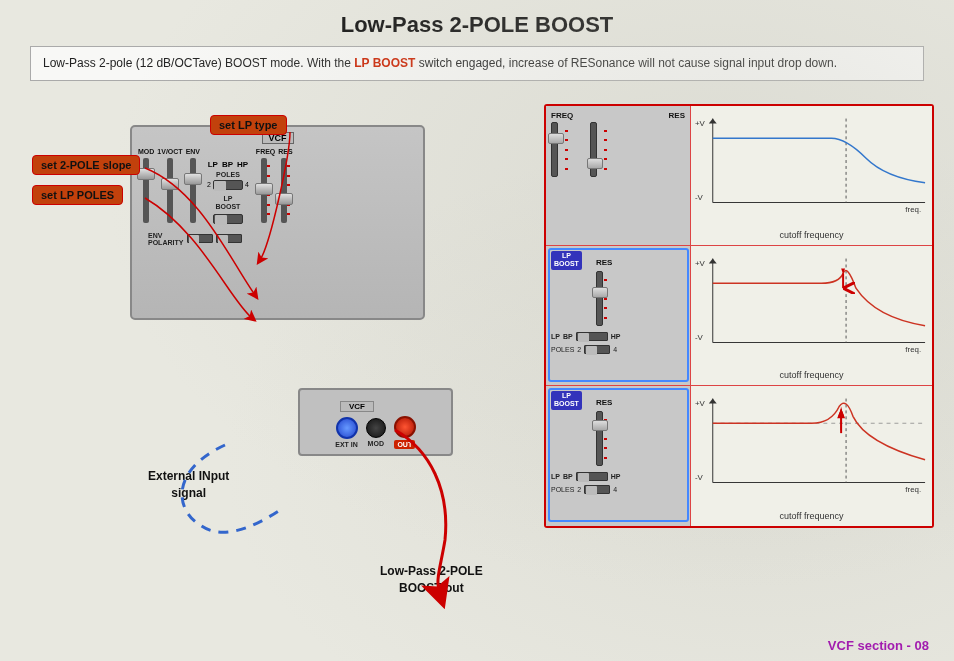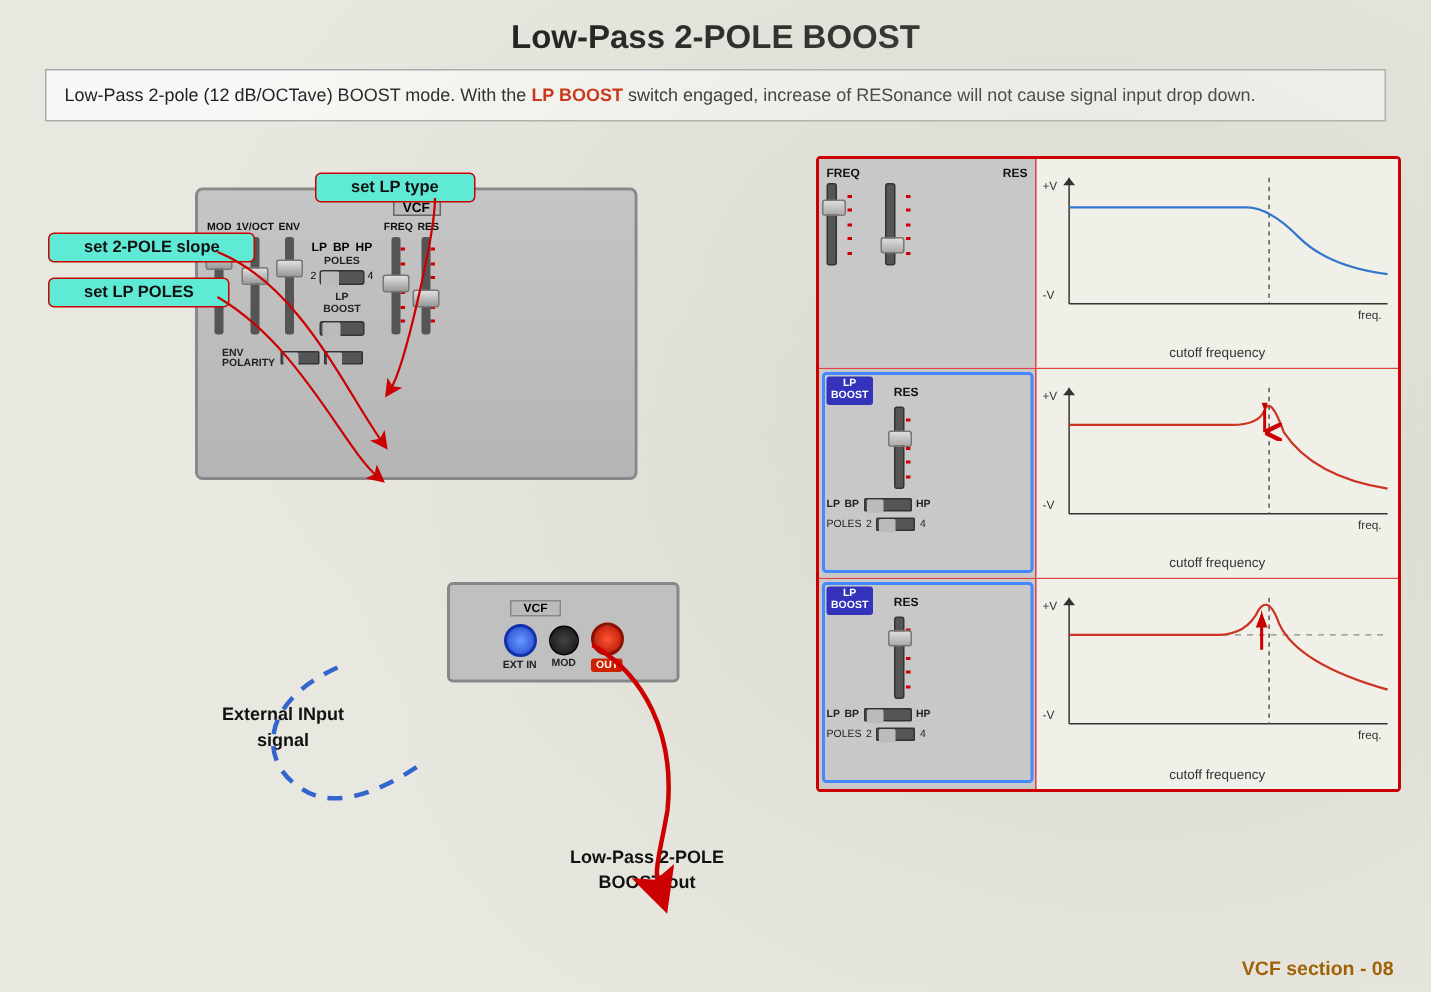--- a/index.html
+++ b/index.html
@@ -44,24 +44,24 @@
     }
 
     .description-box .highlight {
       color: #cc2200;
       font-weight: bold;
     }
 
     
     .callout {
       position: absolute;
-      background: #5eead4;
+      background: #c2410c;
       border: 1.5px solid #cc0000;
       border-radius: 4px;
-      padding: 3px 23px;
+      padding: 3px 8px;
       font-size: 11px;
       font-weight: bold;
       color: #111;
       white-space: nowrap;
     }
 
     
     .annotation-set2pole { 
       position: absolute; left: 32px; top: 155px; 
     }
@@ -71,21 +71,21 @@
     .annotation-setlptype { 
       position: absolute; left: 210px; top: 115px; 
     }
 
     .section-label {
       position: absolute;
       right: 25px;
       bottom: 8px;
       font-size: 13px;
       font-weight: bold;
-      color: #a16207;
+      color: #a21caf;
     }
 
     
     .vcf-main-panel {
       position: absolute;
       left: 130px;
       top: 125px;
       width: 295px;
       height: 195px;
       background: linear-gradient(180deg, #c5c5c5 0%, #b5b5b5 100%);

